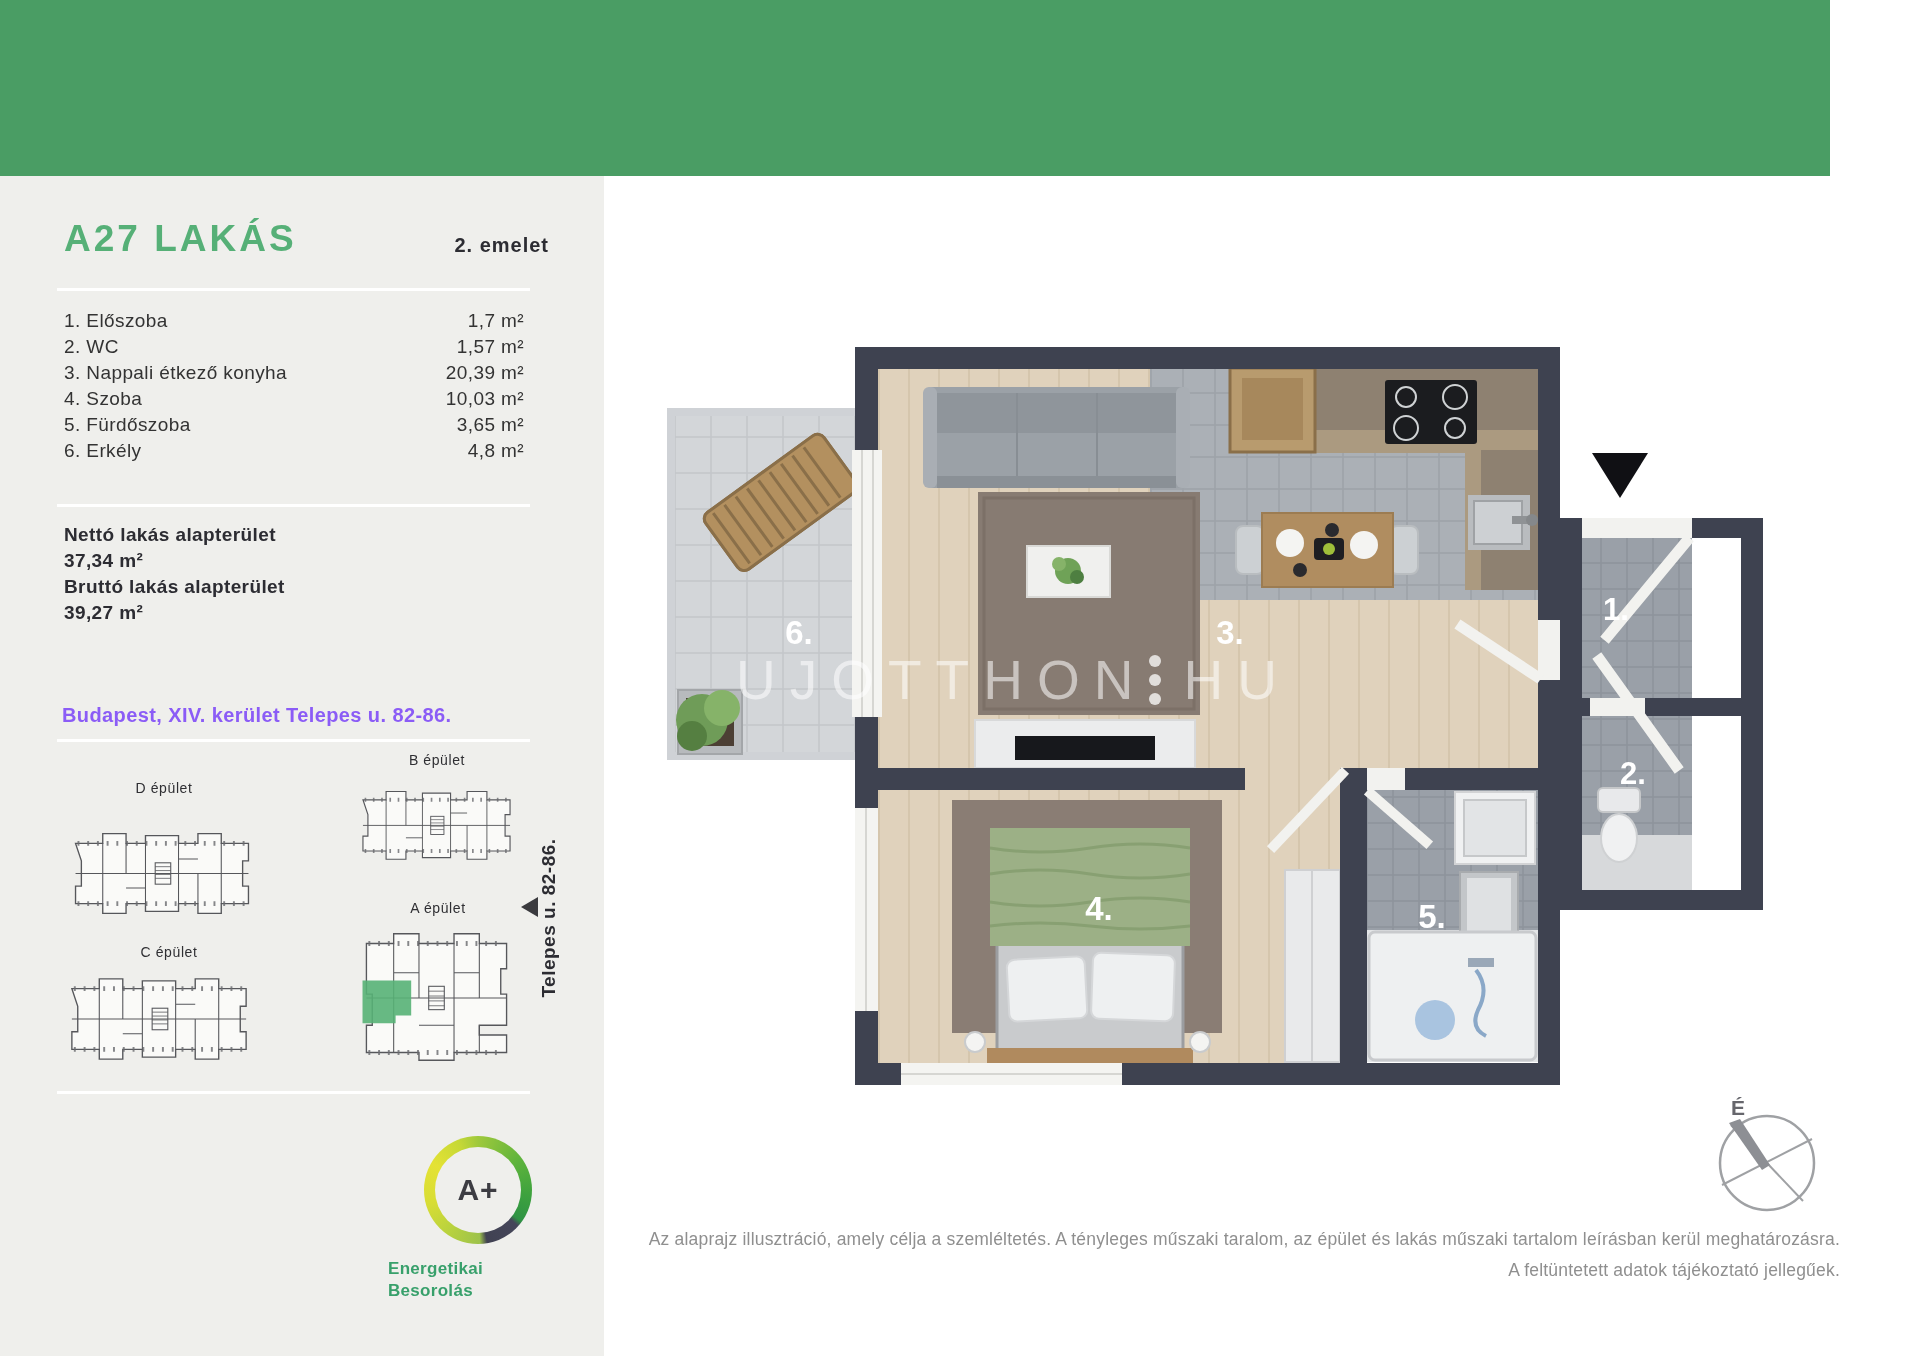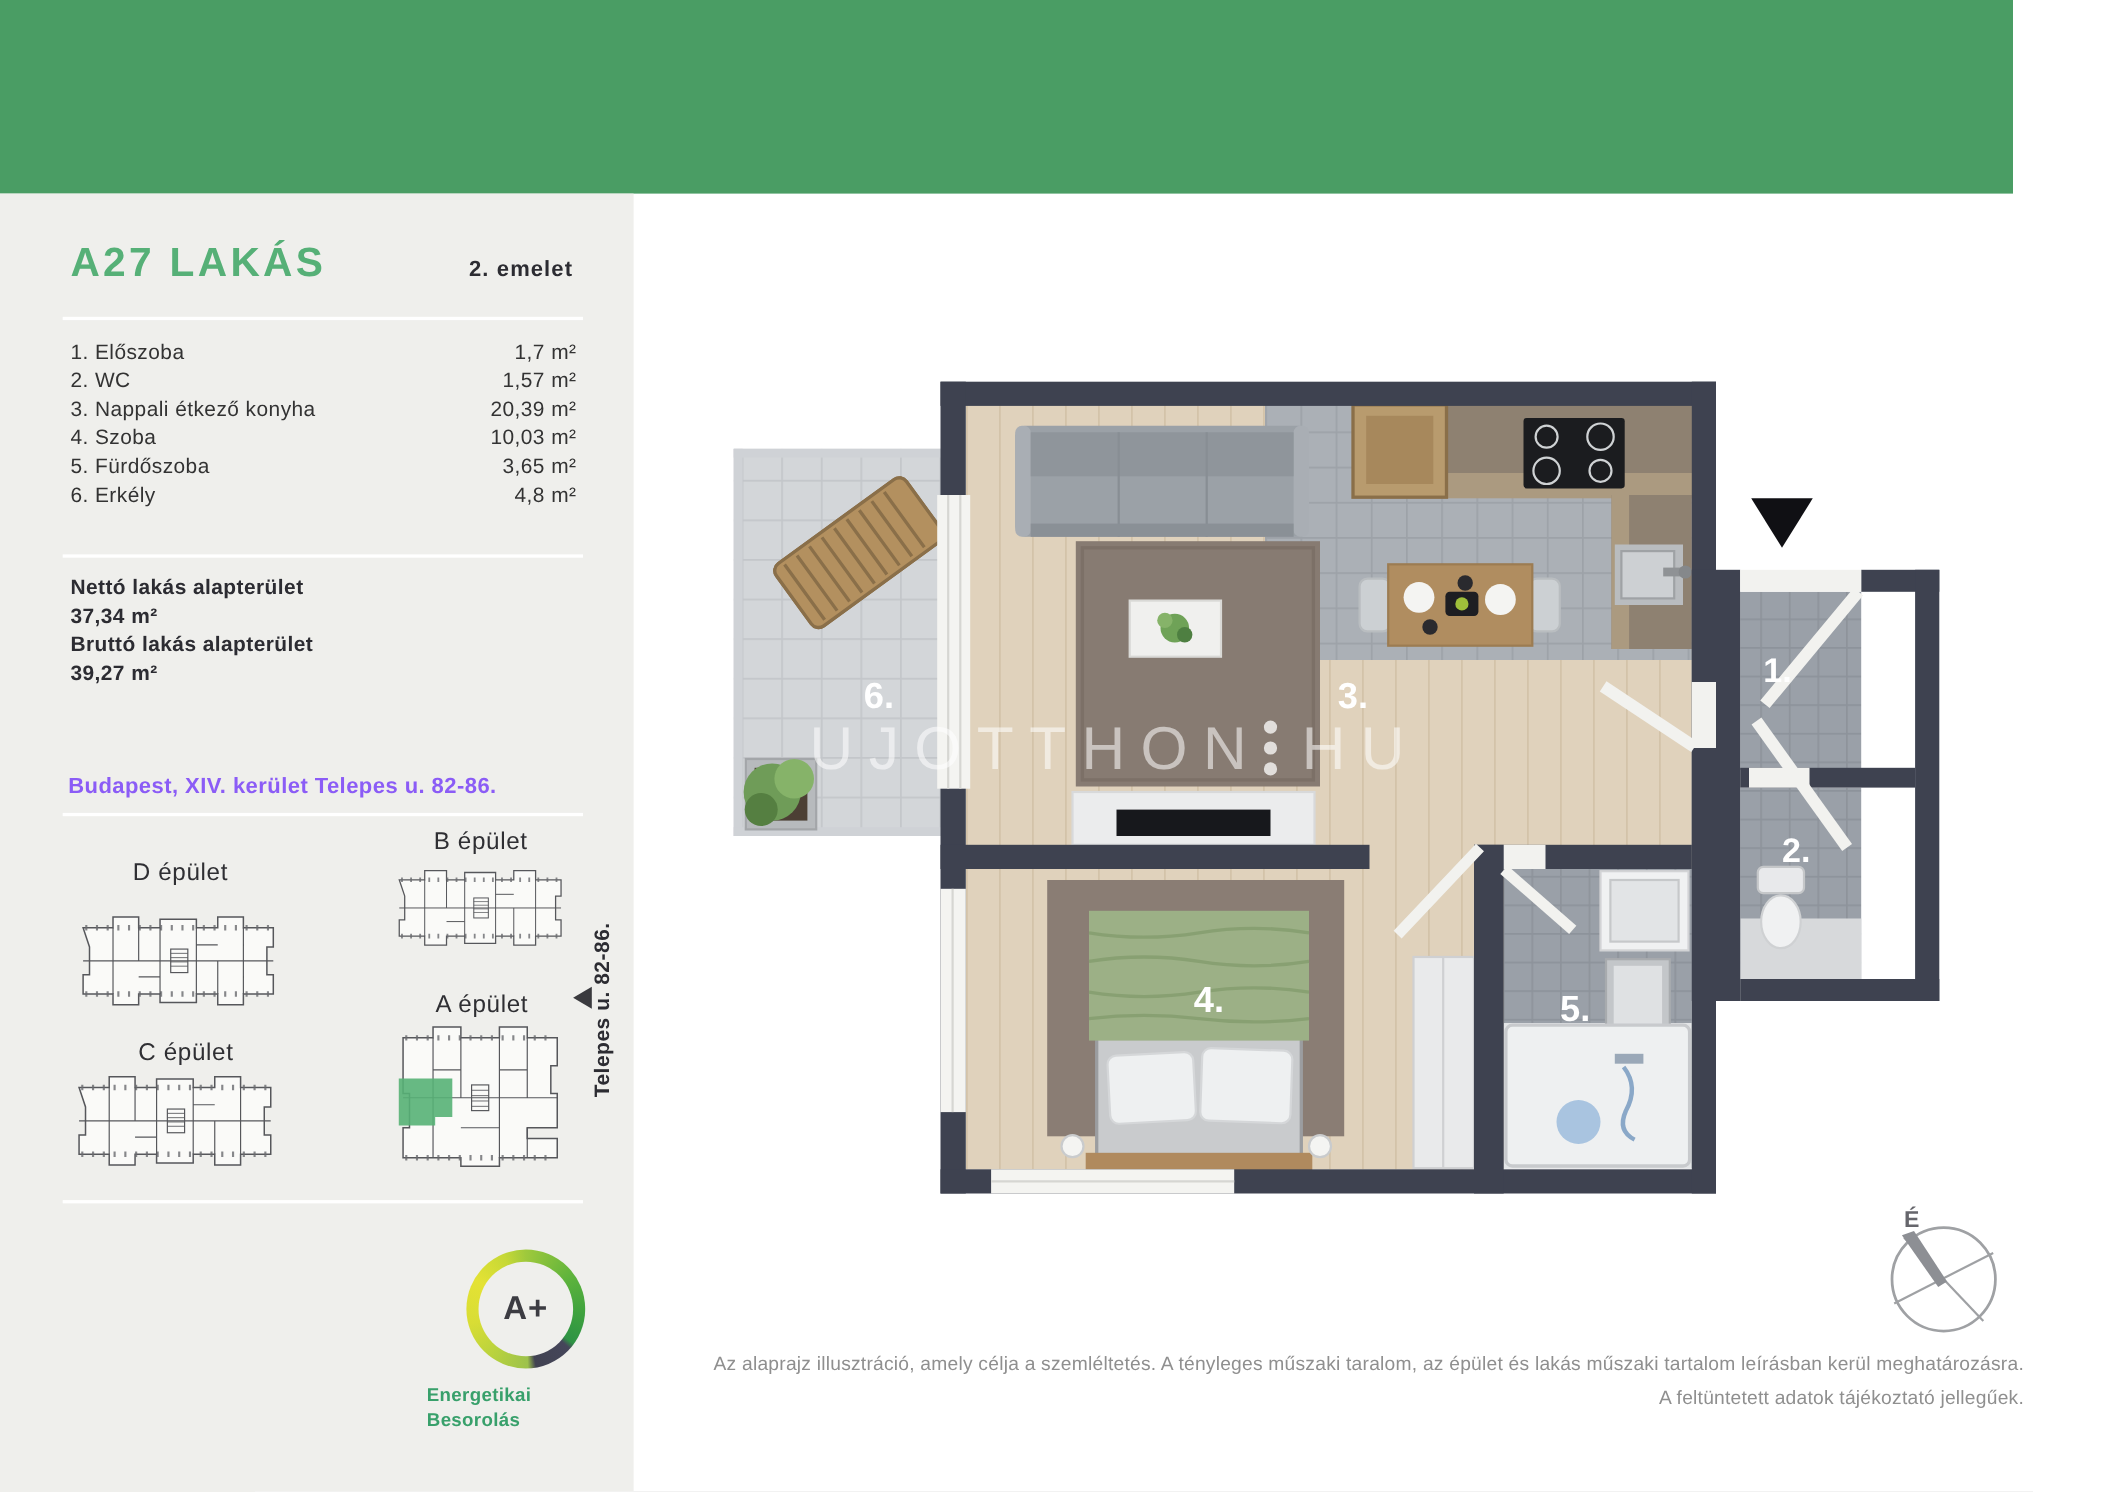--- a/index.html
+++ b/index.html
@@ -1,34 +1,34 @@
 <!DOCTYPE html>
 <html><head>
 <meta charset="utf-8">
 <style>
   html,body{margin:0;padding:0;background:#e8e8e8;}
   .page{position:relative;width:1920px;height:1356px;background:#ffffff;overflow:hidden;
         font-family:"Liberation Sans",sans-serif;color:#2e2e32;}
   
   .topbar{position:absolute;left:0;top:0;width:1830px;height:176px;background:#4a9d64;}
   
-  .sidebar{position:absolute;left:0;top:176px;width:576px;height:1180px;background:#efefec;}
+  .sidebar{position:absolute;left:0;top:176px;width:576px;height:1180px;background:#efefec;padding-left:28px;}
   .apt-title{position:absolute;left:64px;top:42px;font-size:37px;font-weight:bold;
              letter-spacing:3px;color:#56b077;}
   .floor{position:absolute;right:55px;top:58px;font-size:20px;font-weight:bold;
          letter-spacing:1px;color:#2c2c32;}
   .divider{position:absolute;left:57px;width:473px;height:3px;background:#ffffff;}
   .room-list{position:absolute;left:64px;top:132px;width:460px;font-size:19px;letter-spacing:.4px;color:#333;}
   .room-row{display:flex;justify-content:space-between;line-height:26px;}
   .totals{position:absolute;left:64px;top:346px;width:460px;font-size:19px;font-weight:bold;
           letter-spacing:.4px;color:#2c2c32;}
   .total-row{display:flex;justify-content:space-between;line-height:26px;flex-direction:column;}
   .address{position:absolute;left:62px;top:528px;font-size:20px;font-weight:bold;
            letter-spacing:.4px;color:#8b5cf6;}
-  .bldg-label{position:absolute;font-size:22px;color:#2f2f33;letter-spacing:.6px;
+  .bldg-label{position:absolute;font-size:14px;color:#2f2f33;letter-spacing:.6px;
               text-align:center;transform:translateX(-50%);}
   .bldg-plan{position:absolute;}
   .street-label{position:absolute;left:459px;top:731px;width:180px;height:22px;
                 font-size:19px;font-weight:bold;letter-spacing:.5px;color:#2c2c32;
                 text-align:center;transform:rotate(-90deg);}
   .street-arrow{position:absolute;left:521px;top:721px;width:0;height:0;
                 border-top:10px solid transparent;border-bottom:10px solid transparent;
                 border-right:17px solid #3a3a3e;}
   
   .energy-ring{position:absolute;left:424px;top:960px;width:108px;height:108px;border-radius:50%;

